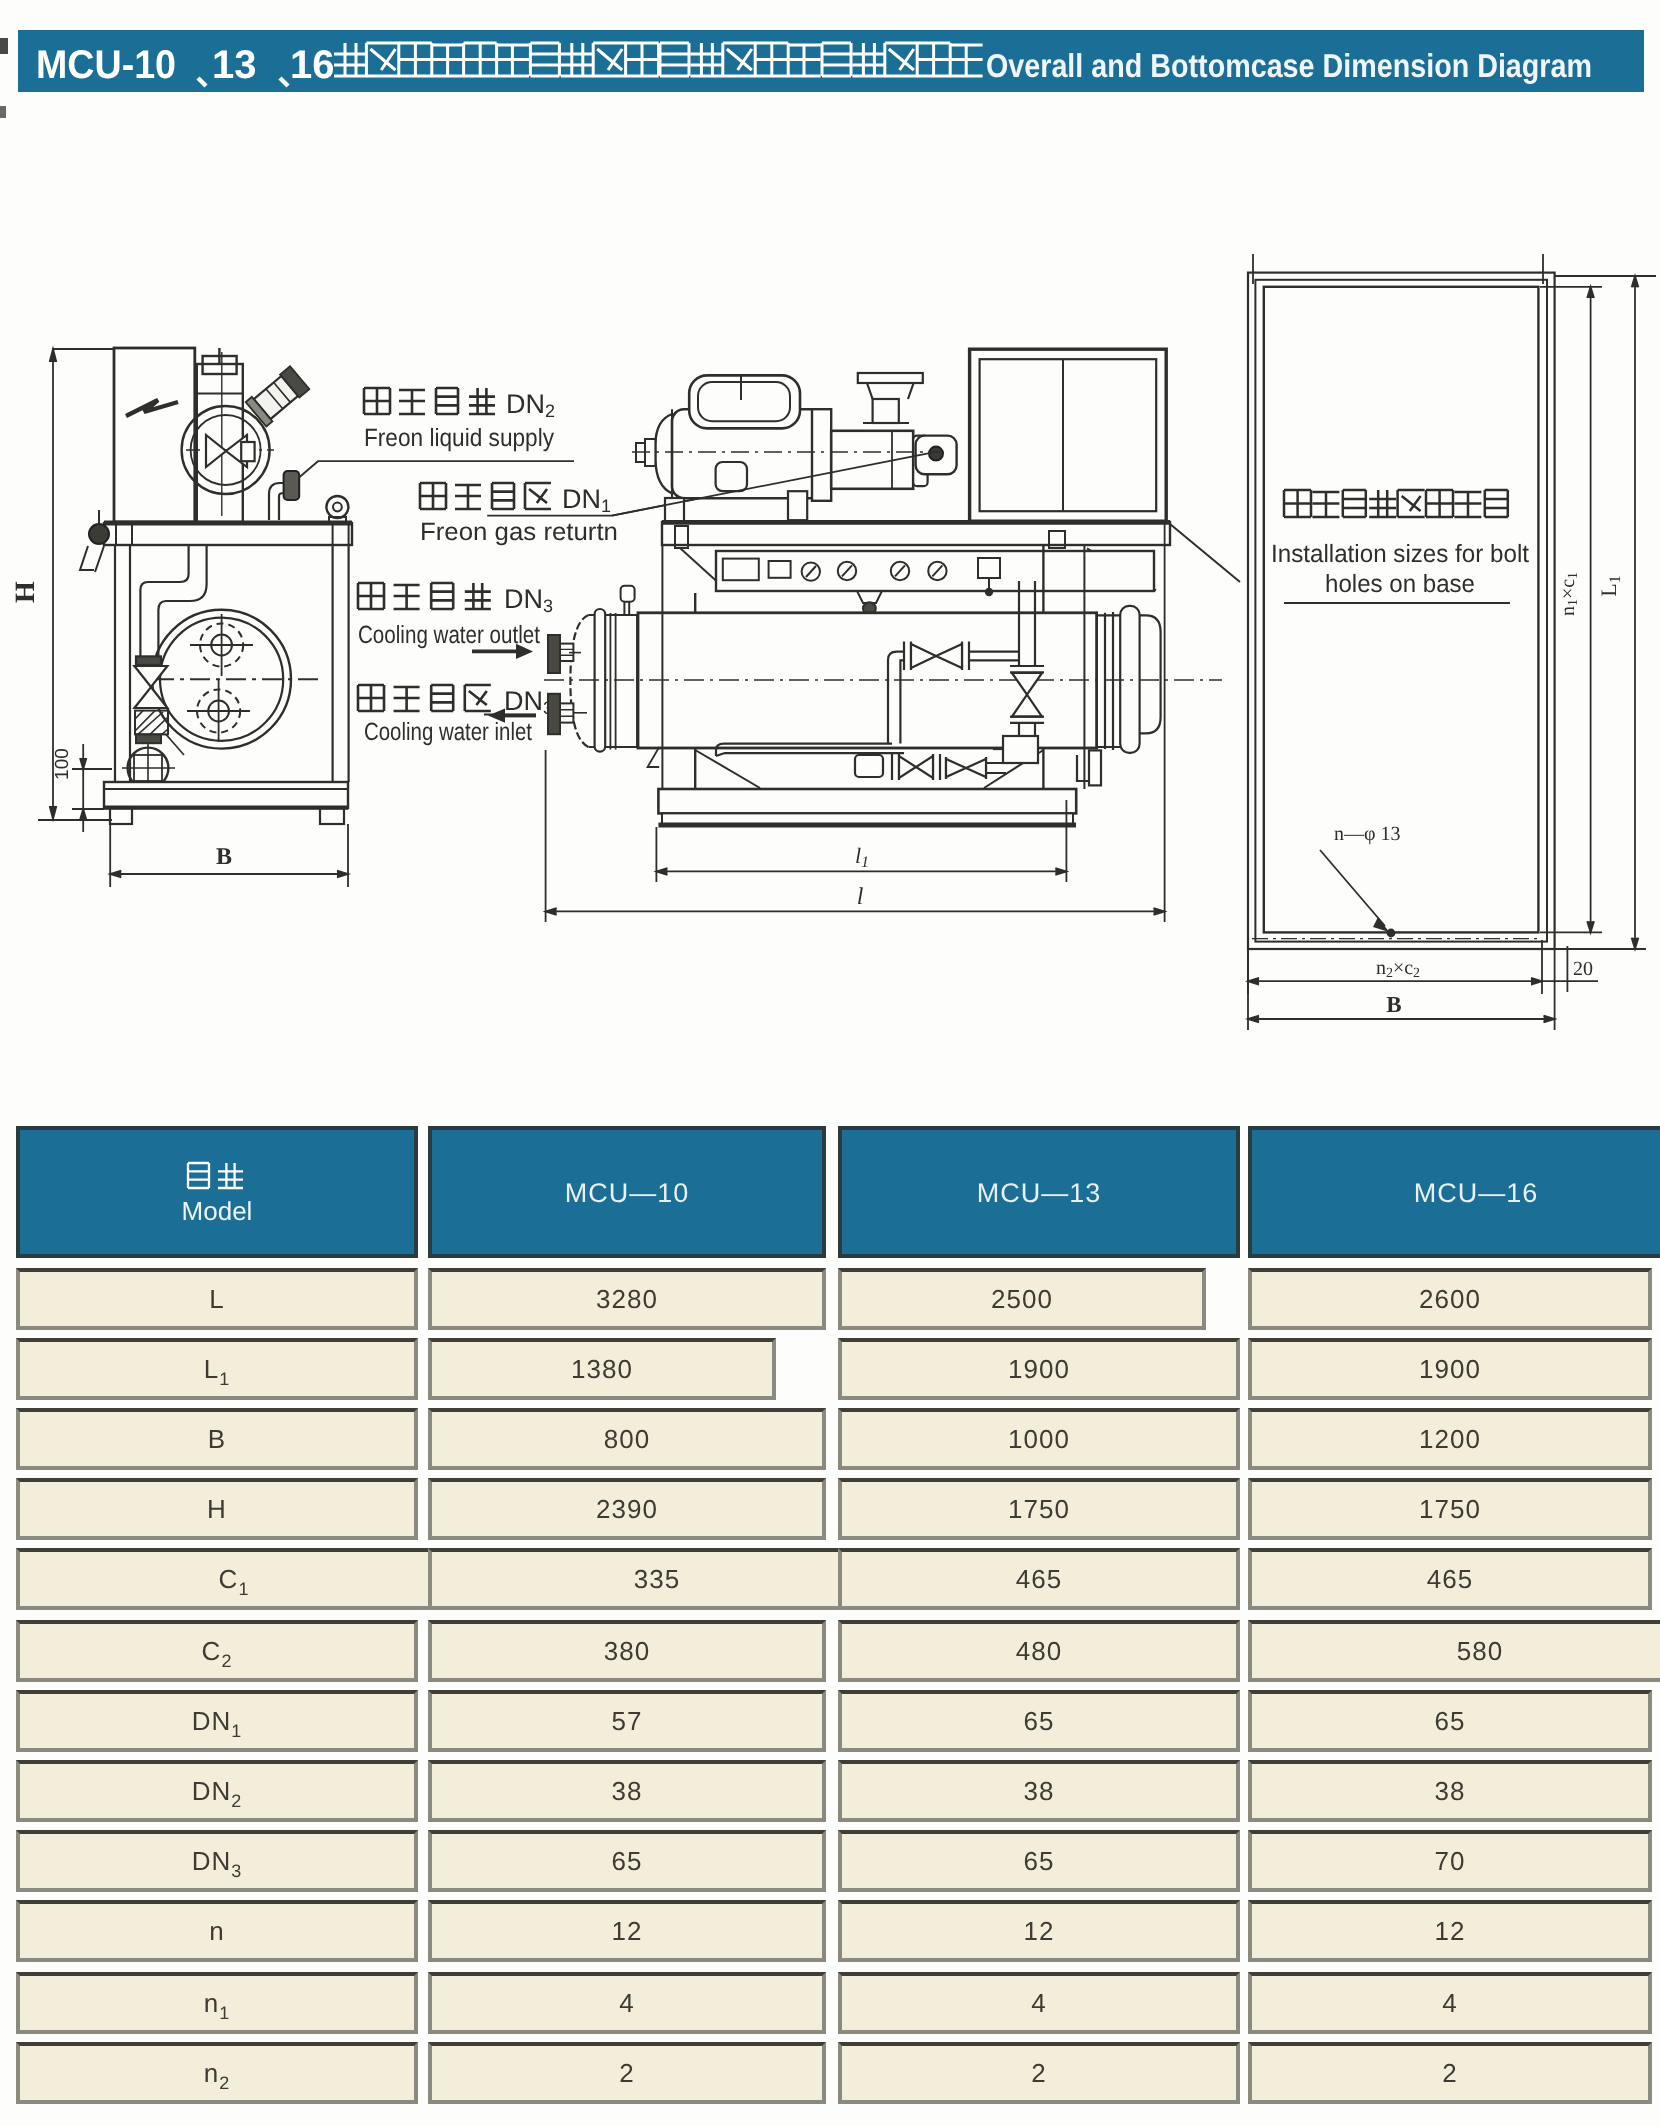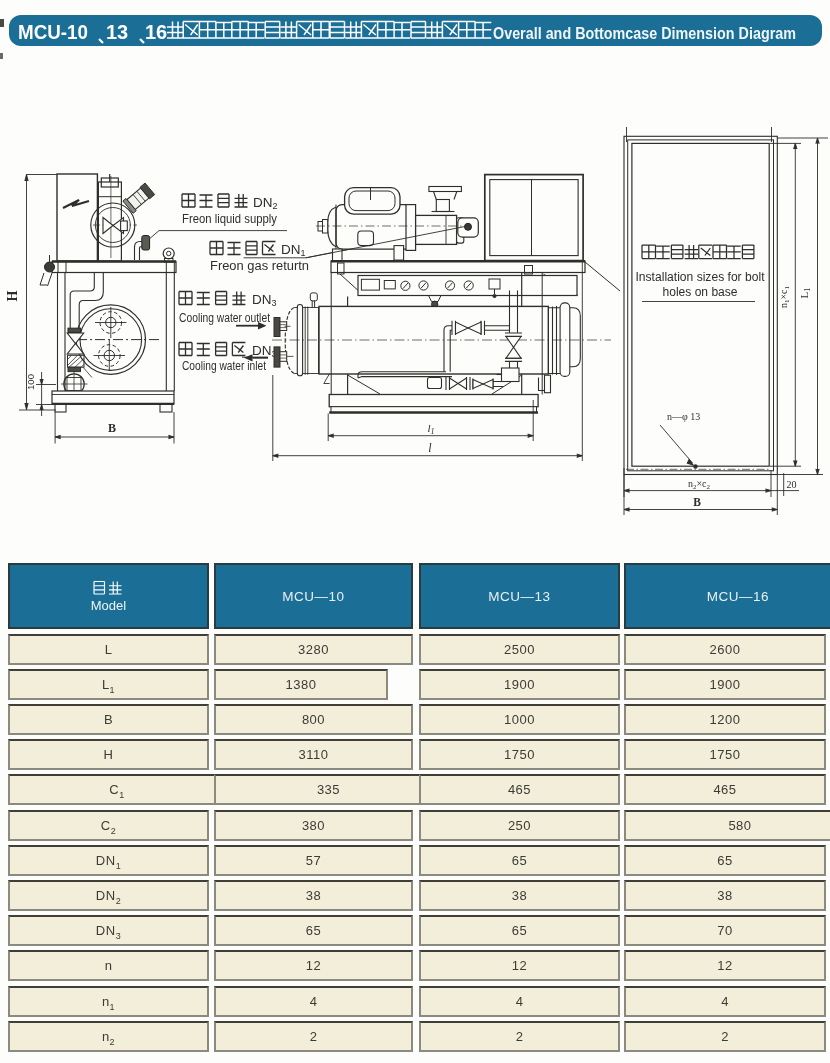--- a/index.html
+++ b/index.html
@@ -1,18 +1,18 @@
 <!DOCTYPE html>
 <html><head>
 <meta charset="utf-8">
 <style>
   html,body { margin:0; padding:0; background:#ffffff; }
   #page { position:relative; width:830px; height:1063px; background:#fdfdfc; overflow:hidden;
           font-family:"Liberation Sans", sans-serif; }
-  #titlebar { position:absolute; left:9px; top:15px; width:813px; height:31px; background:#1b6e95;border-radius:12px; }
+  #titlebar { position:absolute; left:9px; top:15px; width:813px; height:31px; background:#1b6e95; }
   .hc { position:absolute; top:563px; height:66px; background:#1b6e95;
         border:2px solid #2a3c40; box-sizing:border-box; color:#fff;
         display:flex; flex-direction:column; align-items:center; justify-content:center; }
   .hct { font-size:13px; color:#eef4f5; margin-top:2px; }
   .hcm { font-size:13.5px; letter-spacing:0.5px; color:#e8f0f2; }
   .dc { position:absolute; height:31px; background:#f2eeda;
         border:2px solid #8a8a7f; border-top-color:#3f3f38; box-sizing:border-box;
         text-align:center; line-height:27px; font-size:13px; color:#3c3c34; letter-spacing:0.5px; }
   .dc sub { font-size:9px; }
 </style>
@@ -534,46 +534,46 @@
 <div class="hc hcm" style="left:419px;width:201px">
       <span>MCU—13</span>
     </div>
 
 <div class="hc hcm" style="left:624px;width:228px">
       <span>MCU—16</span>
     </div>
 
 <div class="dc" style="left:8px;width:201px;top:633.5px">L</div>
     <div class="dc" style="left:214px;width:199px;top:633.5px">3280</div>
-    <div class="dc" style="left:419px;width:201px;top:633.5px">2500</div>
+    <div class="dc" style="left:419px;width:184px;top:633.5px">2500</div>
     <div class="dc" style="left:624px;width:202px;top:633.5px">2600</div>
 
 <div class="dc" style="left:8px;width:201px;top:668.7px">L<sub>1</sub></div>
     <div class="dc" style="left:214px;width:174px;top:668.7px">1380</div>
     <div class="dc" style="left:419px;width:201px;top:668.7px">1900</div>
     <div class="dc" style="left:624px;width:202px;top:668.7px">1900</div>
 
 <div class="dc" style="left:8px;width:201px;top:703.9px">B</div>
     <div class="dc" style="left:214px;width:199px;top:703.9px">800</div>
     <div class="dc" style="left:419px;width:201px;top:703.9px">1000</div>
     <div class="dc" style="left:624px;width:202px;top:703.9px">1200</div>
 
 <div class="dc" style="left:8px;width:201px;top:739.1px">H</div>
-    <div class="dc" style="left:214px;width:199px;top:739.1px">3110</div>
+    <div class="dc" style="left:214px;width:199px;top:739.1px">2390</div>
     <div class="dc" style="left:419px;width:201px;top:739.1px">1750</div>
     <div class="dc" style="left:624px;width:202px;top:739.1px">1750</div>
 
 <div class="dc" style="left:8px;width:218px;top:774.3px">C<sub>1</sub></div>
     <div class="dc" style="left:214px;width:229px;top:774.3px">335</div>
     <div class="dc" style="left:419px;width:201px;top:774.3px">465</div>
     <div class="dc" style="left:624px;width:202px;top:774.3px">465</div>
 
 <div class="dc" style="left:8px;width:201px;top:809.5px">C<sub>2</sub></div>
     <div class="dc" style="left:214px;width:199px;top:809.5px">380</div>
-    <div class="dc" style="left:419px;width:201px;top:809.5px">250</div>
+    <div class="dc" style="left:419px;width:201px;top:809.5px">480</div>
     <div class="dc" style="left:624px;width:232px;top:809.5px">580</div>
 
 <div class="dc" style="left:8px;width:201px;top:844.7px">DN<sub>1</sub></div>
     <div class="dc" style="left:214px;width:199px;top:844.7px">57</div>
     <div class="dc" style="left:419px;width:201px;top:844.7px">65</div>
     <div class="dc" style="left:624px;width:202px;top:844.7px">65</div>
 
 <div class="dc" style="left:8px;width:201px;top:879.9px">DN<sub>2</sub></div>
     <div class="dc" style="left:214px;width:199px;top:879.9px">38</div>
     <div class="dc" style="left:419px;width:201px;top:879.9px">38</div>

